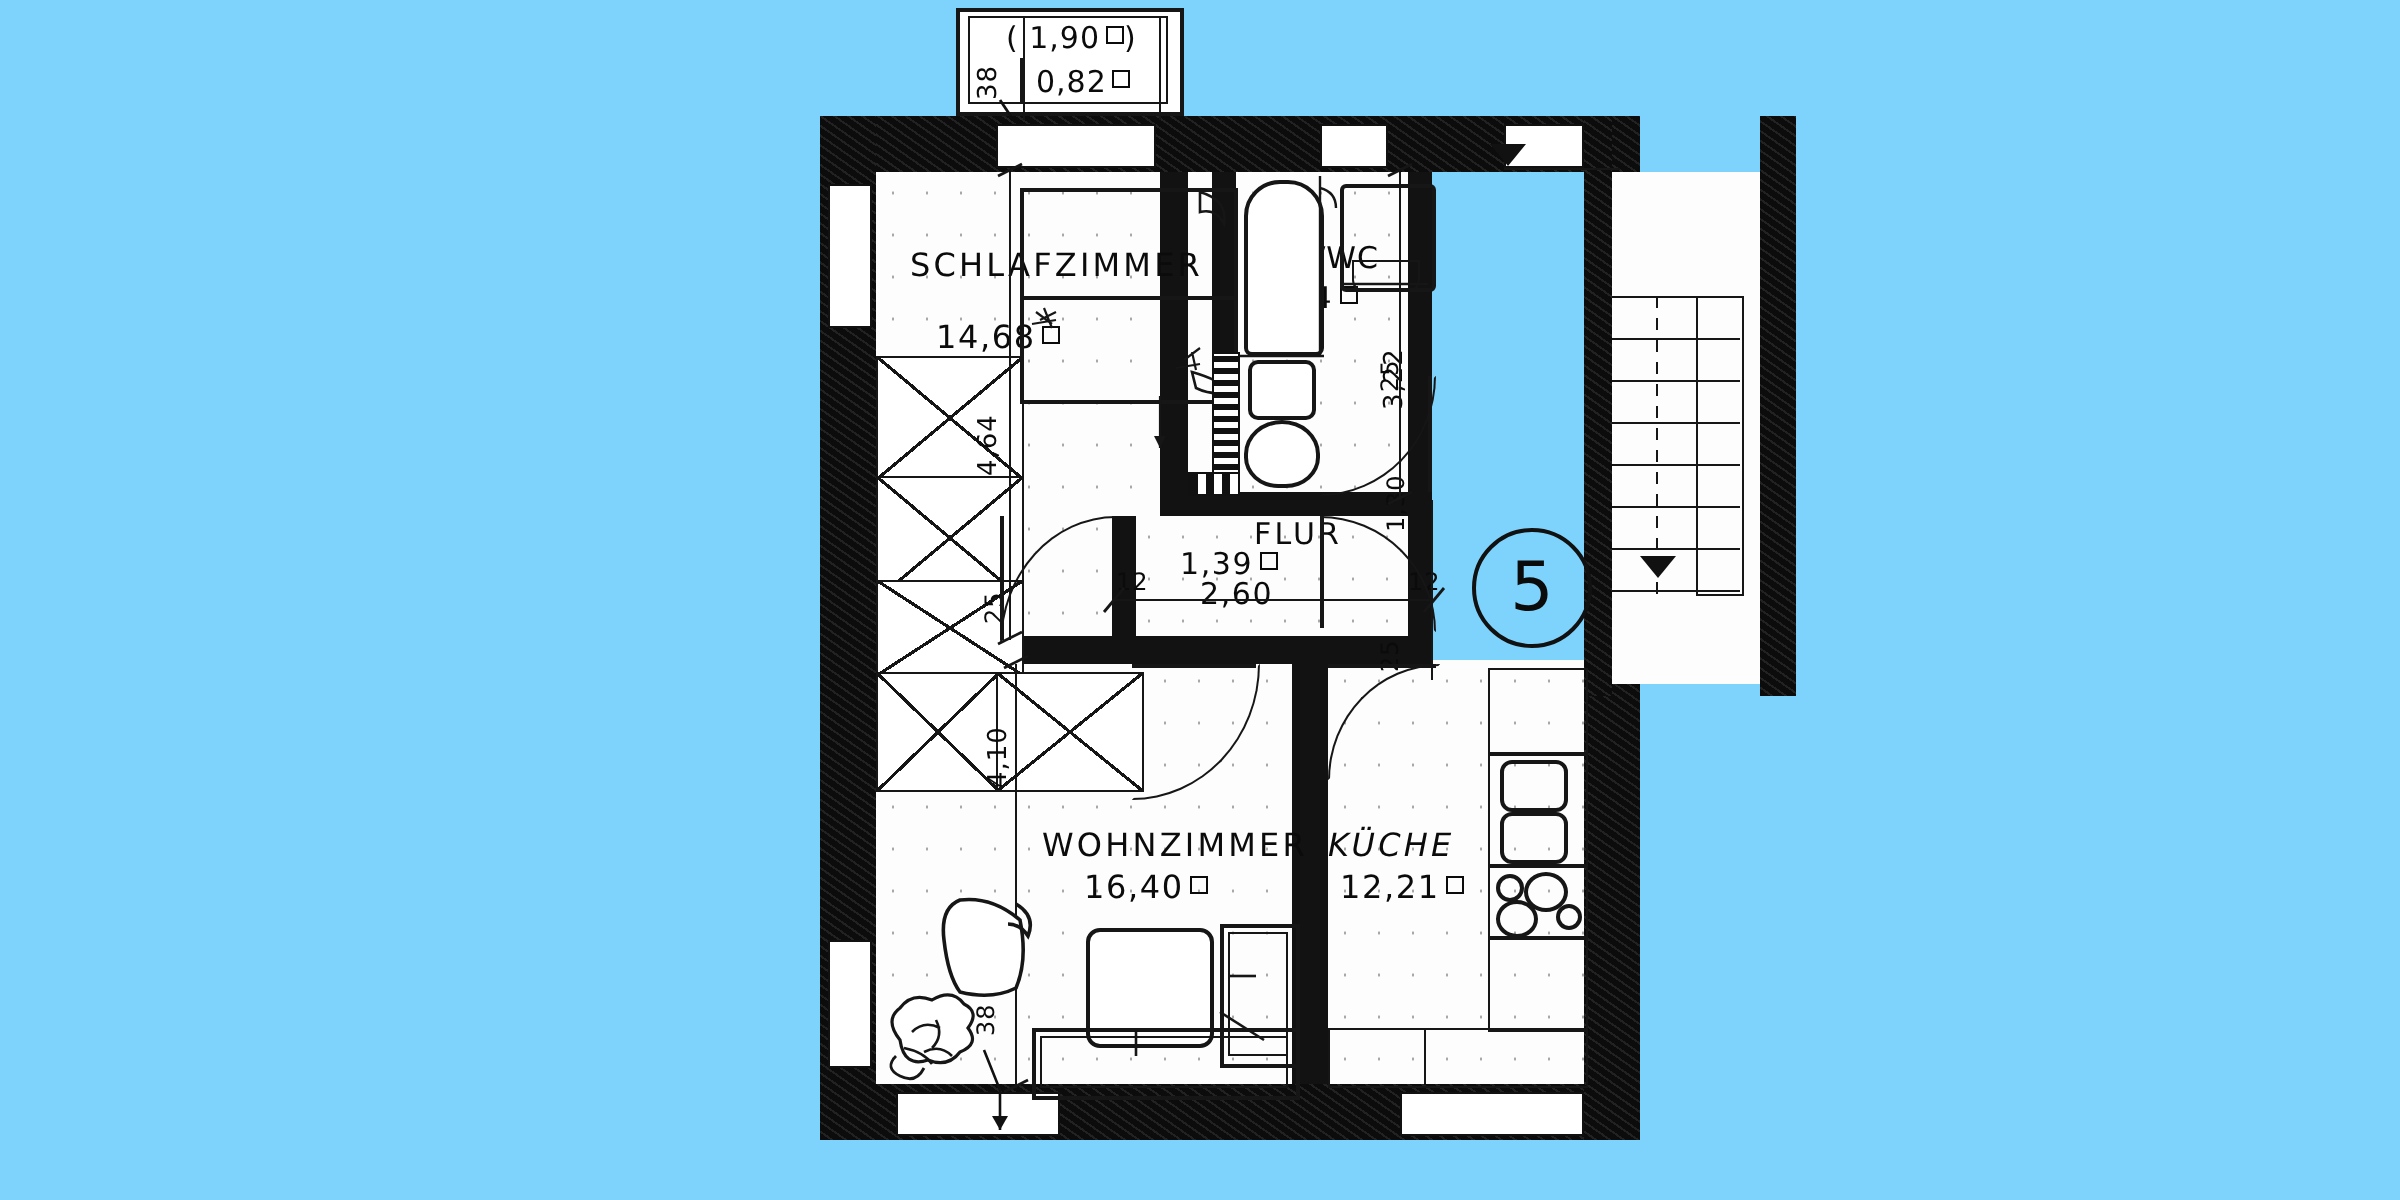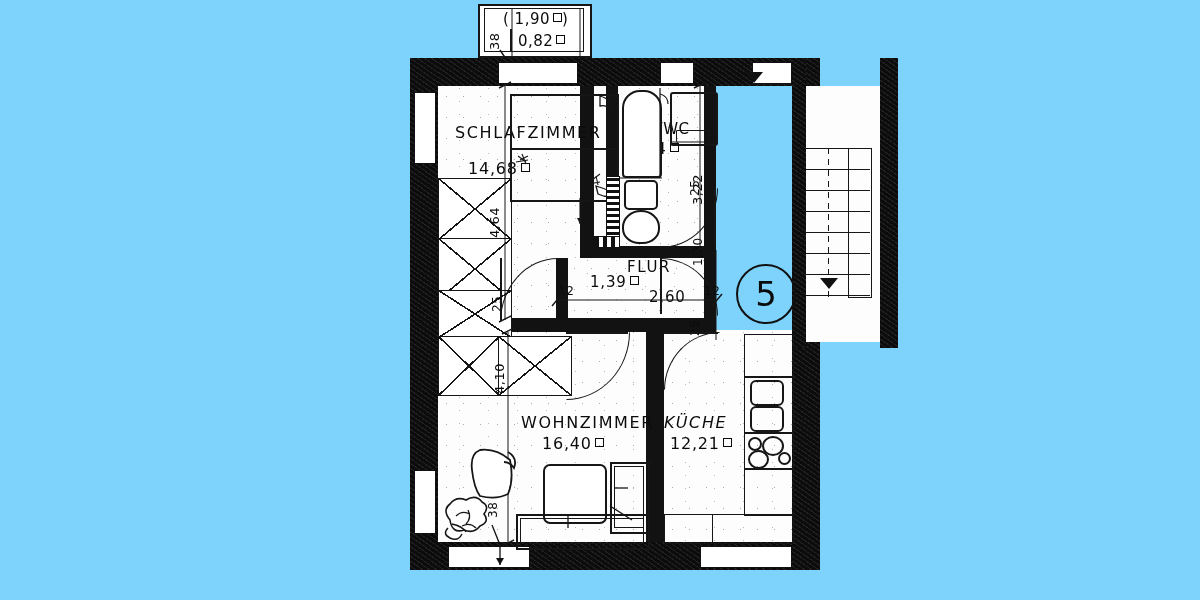--- a/index.html
+++ b/index.html
@@ -156,21 +156,21 @@
   <div class="txt rname" style="left:455px;top:123px;"><span>SCHLAFZIMMER</span></div>
   <div class="txt rarea" style="left:468px;top:143px;margin-top:16px;"><span>14,68</span><span class="sq"></span></div>
   <div class="txt dimv" style="left:487px;top:238px;"><span>4,64</span></div>
 
   <div class="txt rname" style="left:624px;top:120px;font-size:15px;letter-spacing:0.5px;"><span>BAD/WC</span></div>
   <div class="txt rarea" style="left:630px;top:140px;font-size:15px;"><span>5,44</span><span class="sq"></span></div>
   <div class="txt dimv" style="left:690px;top:205px;"><span>3,22</span></div>
 
   <div class="txt rname" style="left:627px;top:258px;font-size:15px;"><span>FLUR</span></div>
   <div class="txt rarea" style="left:590px;top:273px;font-size:15px;"><span>1,39</span><span class="sq"></span></div>
-  <div class="txt rarea" style="left:649px;top:288px;font-size:15px;"><span>2,60</span></div>
+  <div class="txt rarea" style="left:600px;top:288px;font-size:15px;"><span>2,60</span></div>
 
   <div class="txt rname" style="left:521px;top:413px;"><span>WOHNZIMMER</span></div>
   <div class="txt rarea" style="left:542px;top:434px;"><span>16,40</span><span class="sq"></span></div>
   <div class="txt dimv" style="left:492px;top:394px;"><span>4,10</span></div>
 
   <div class="txt rname" style="left:664px;top:413px;font-style:italic;"><span>KÜCHE</span></div>
   <div class="txt rarea" style="left:670px;top:434px;"><span>12,21</span><span class="sq"></span></div>
 
   <div class="txt small" style="left:558px;top:284px;"><span>12</span></div>
   <div class="txt small" style="left:704px;top:284px;"><span>12</span></div>

